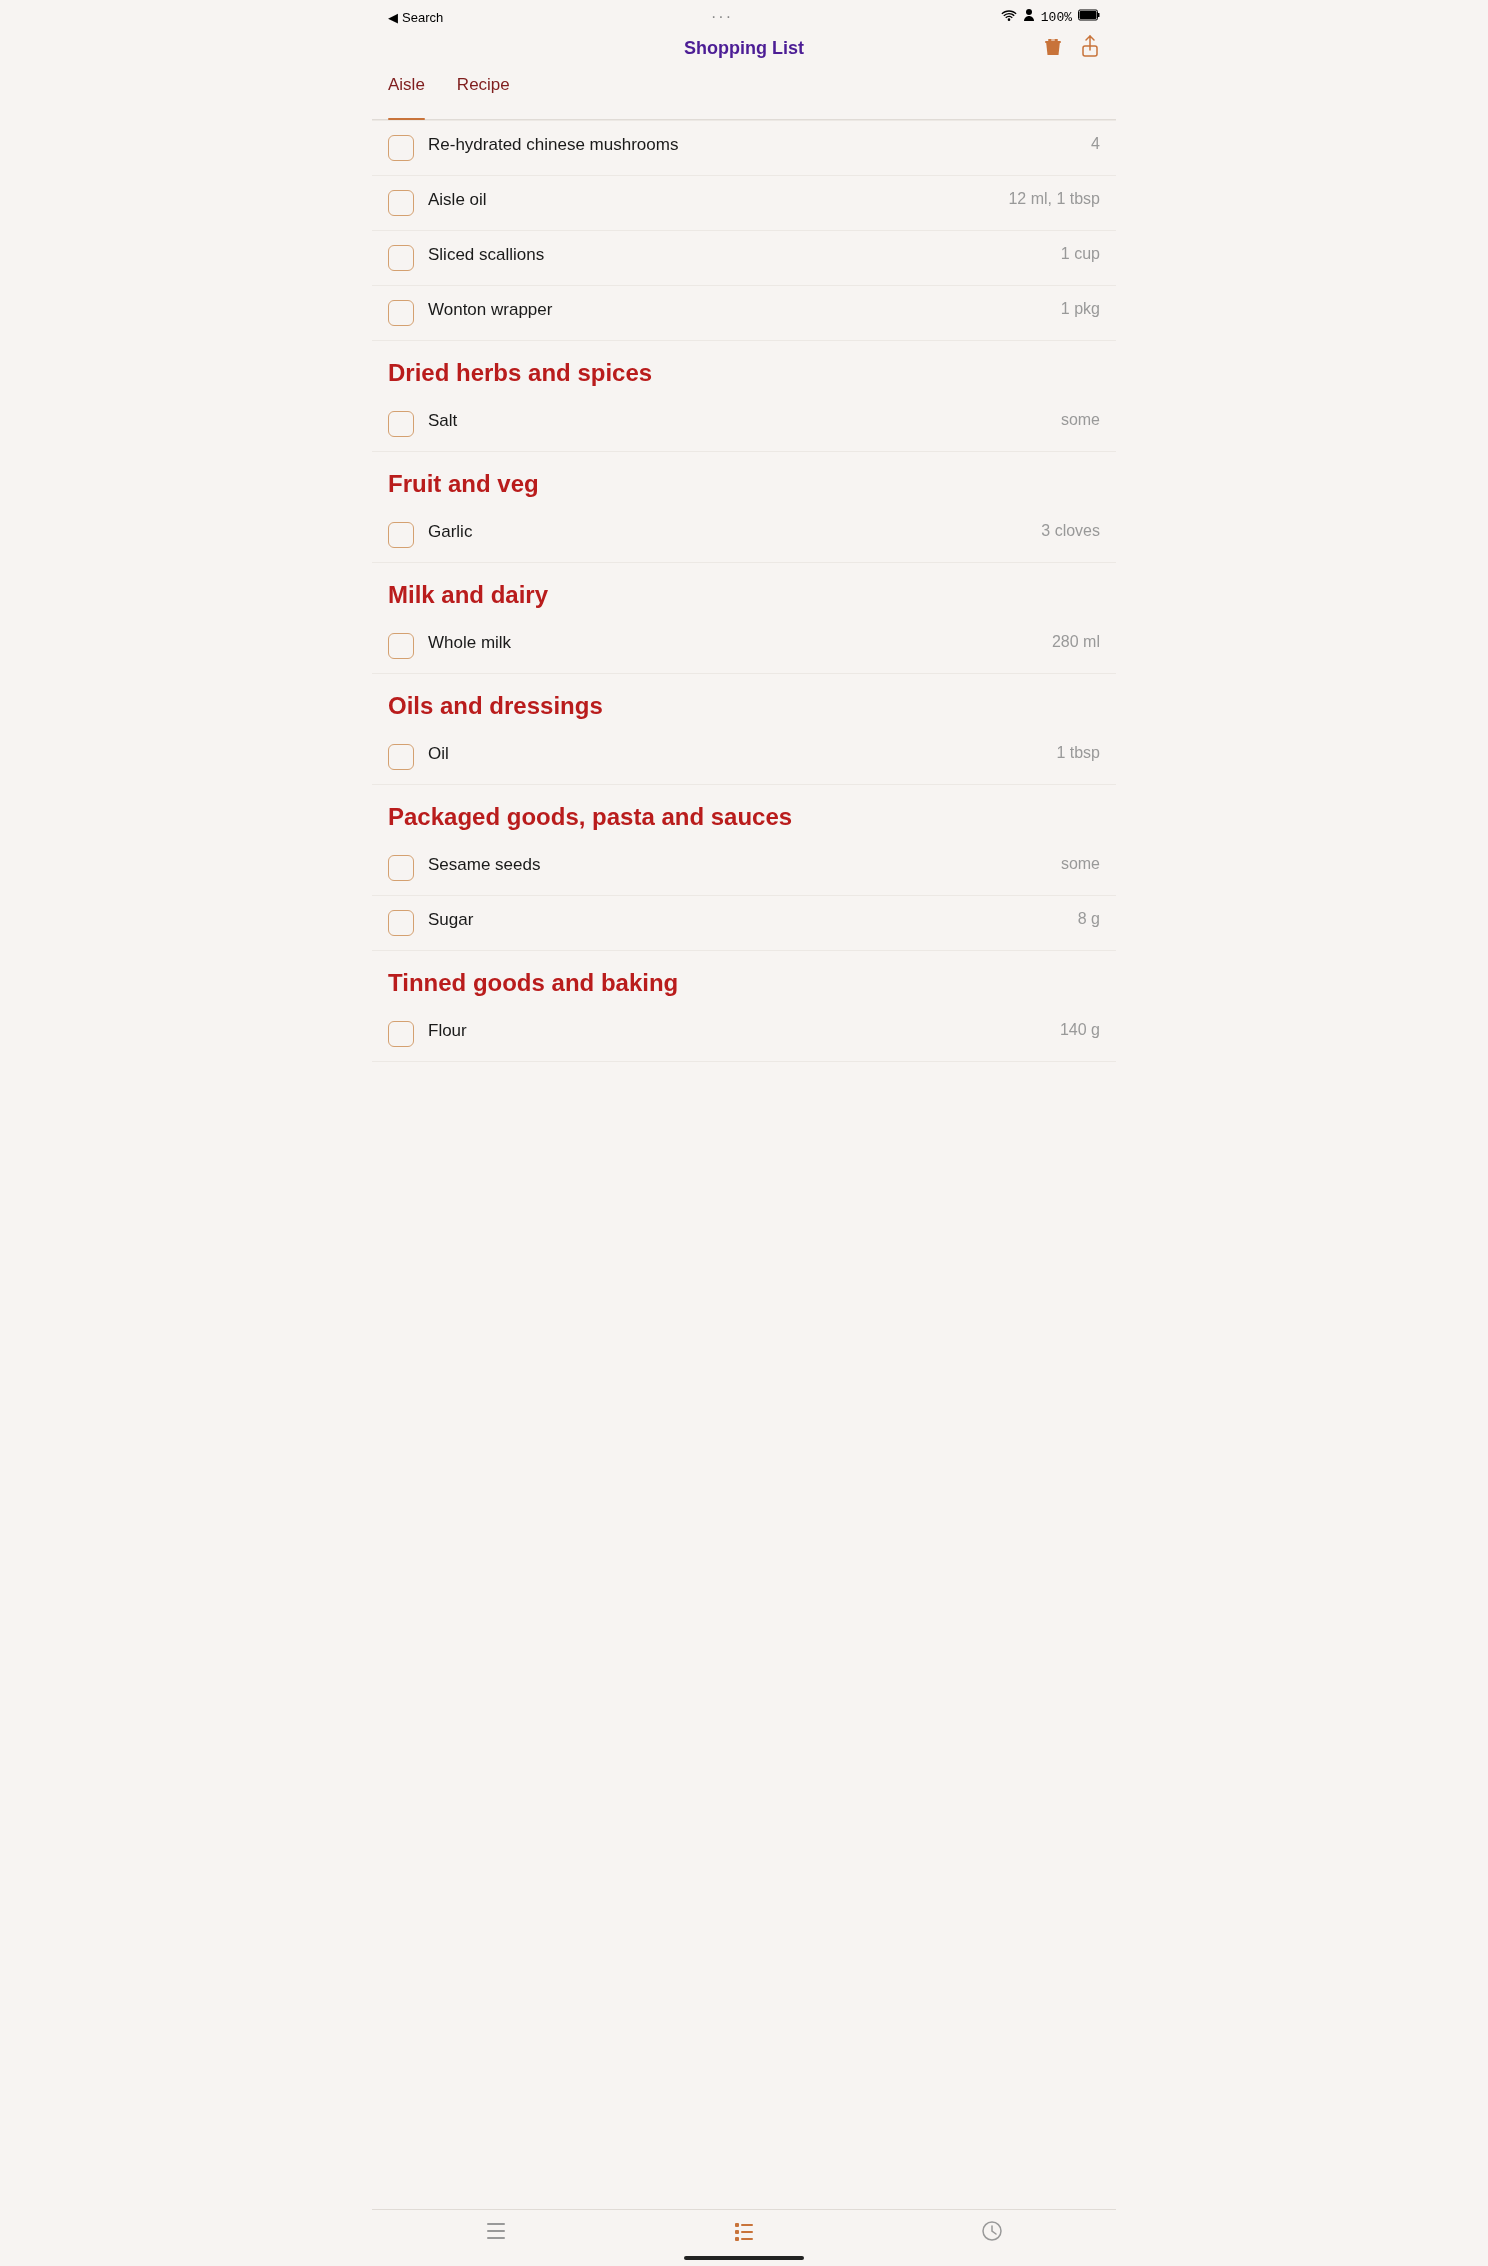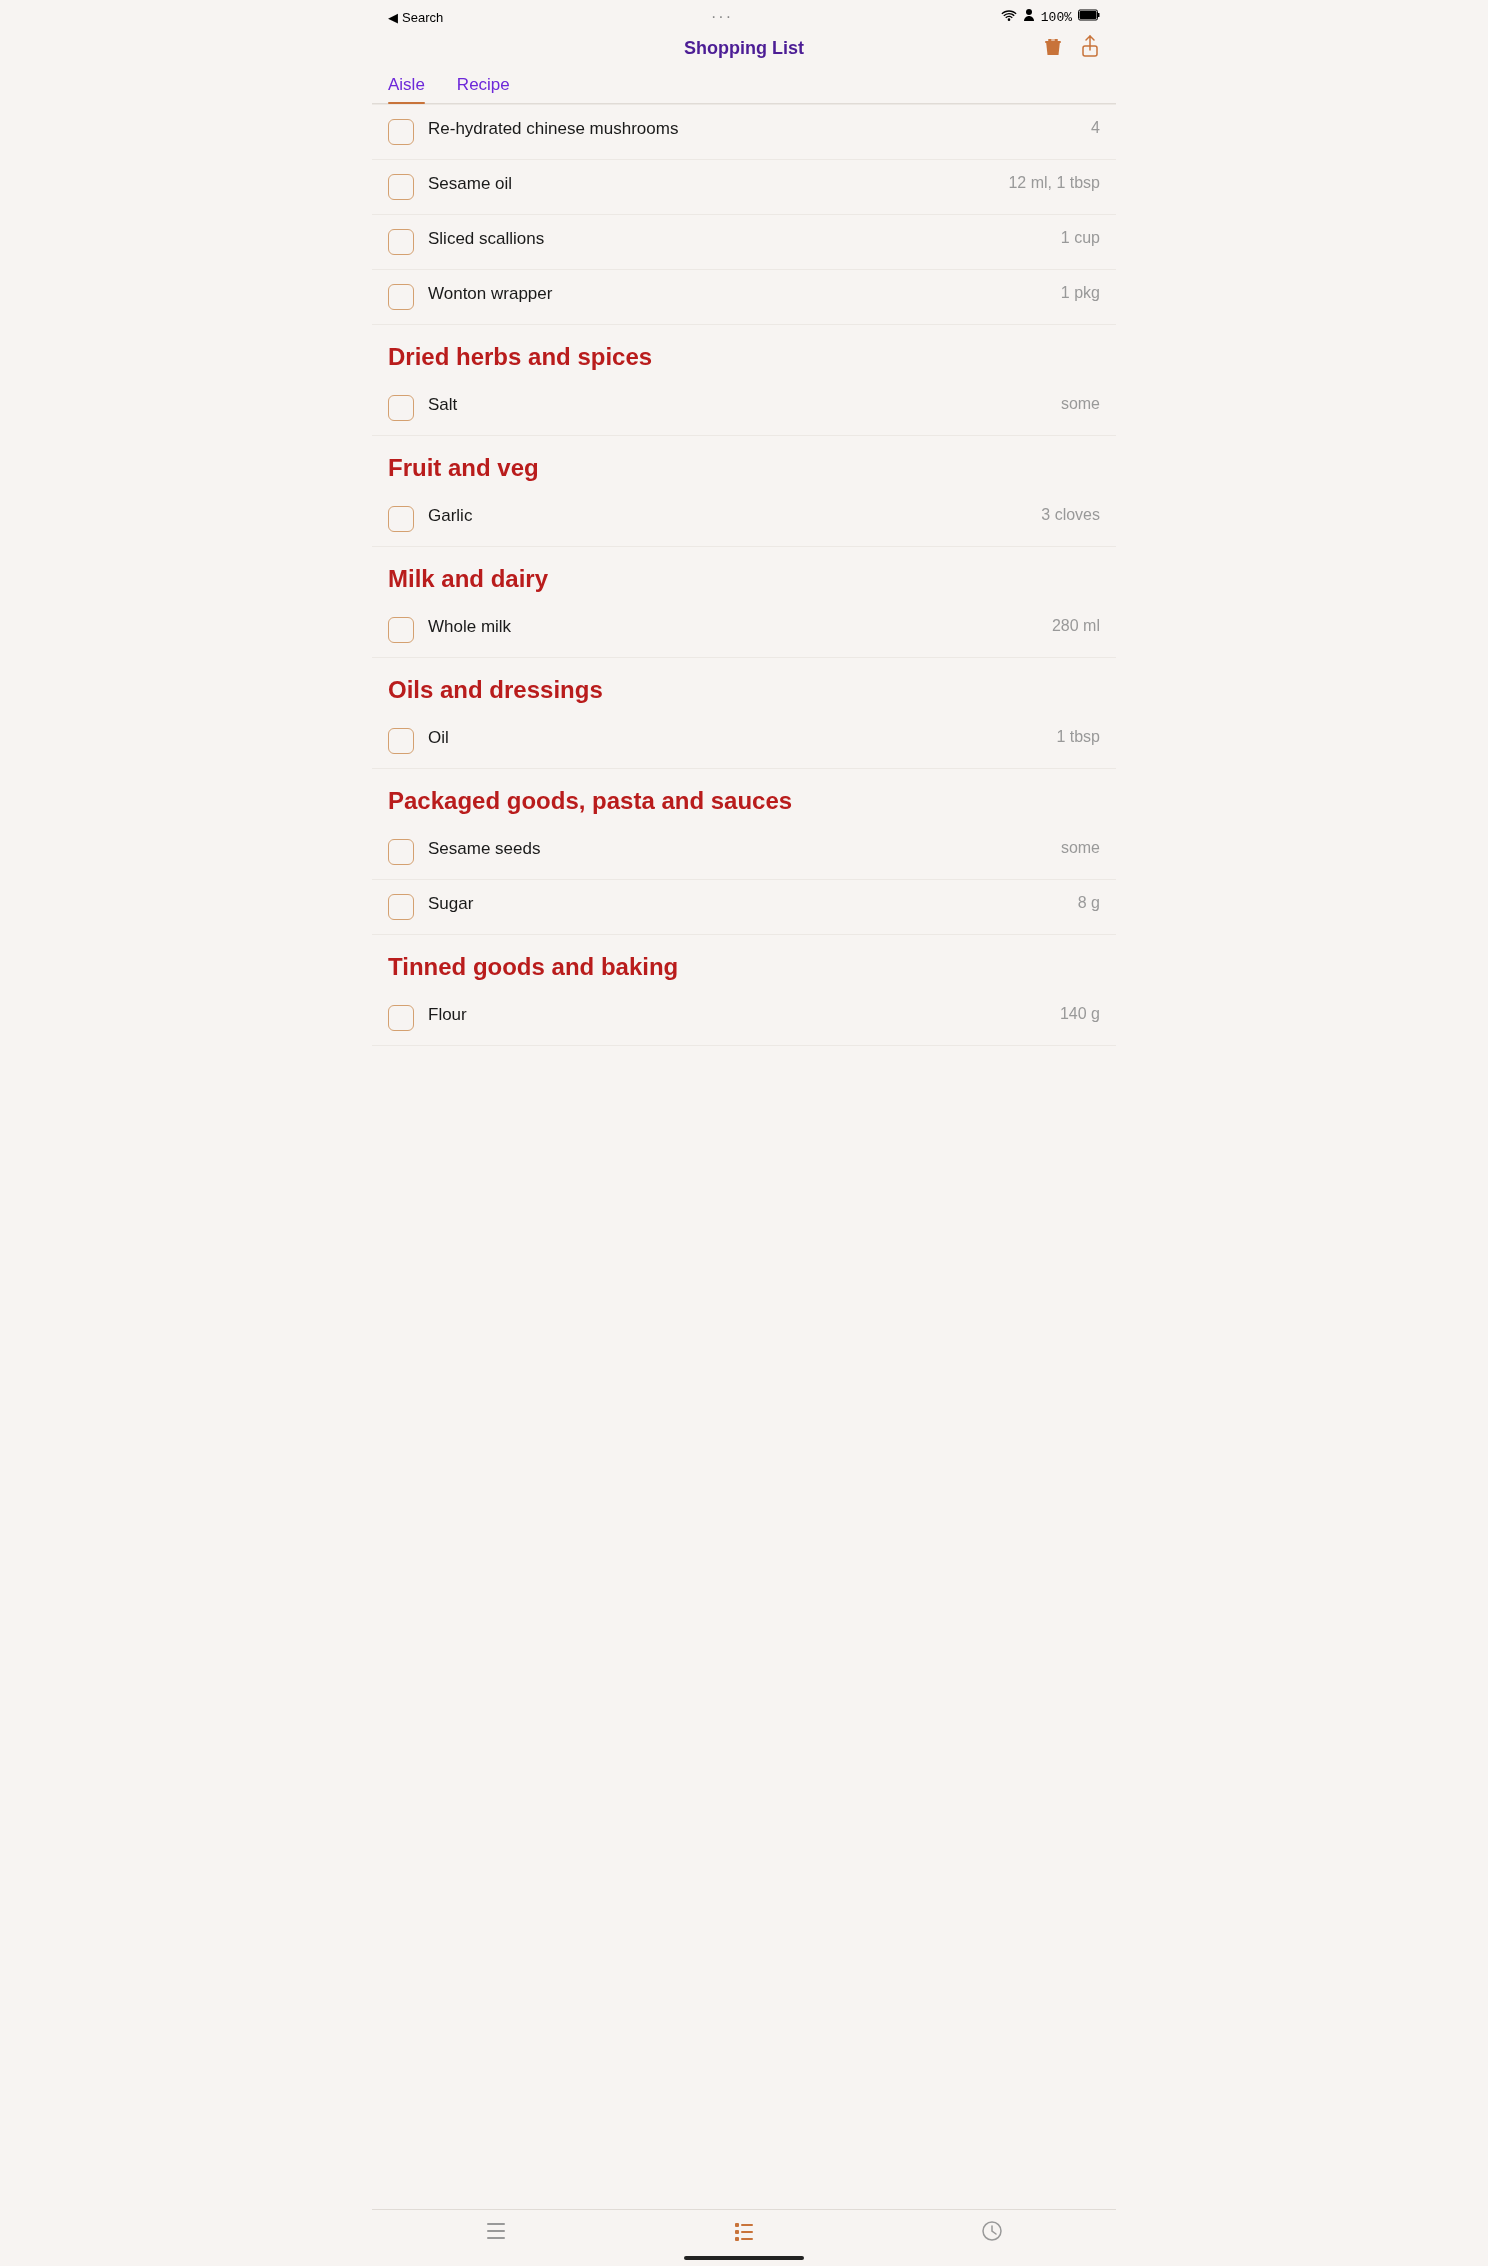--- a/index.html
+++ b/index.html
@@ -56,24 +56,24 @@
     }
 
     
     .tabs {
       display: flex;
       padding: 8px 16px 0;
       border-bottom: 1px solid #e0dbd6;
       gap: 32px;
     }
     .tab {
-      padding-bottom: 8px;
+      padding-bottom: 24px;
       font-size: 17px;
       font-weight: 500;
-      color: #6d28d9;
+      color: #7f1d1d;
       cursor: pointer;
       position: relative;
     }
     .tab.active::after {
       content: '';
       position: absolute;
       bottom: -1px;
       left: 0;
       right: 0;
       height: 2px;
@@ -234,21 +234,21 @@
 </div>
 
 <div class="content" id="main-content">
 <div class="item-row">
       <div class="checkbox"></div>
       <span class="item-name">Re-hydrated chinese mushrooms</span>
       <span class="item-qty">4</span>
     </div>
     <div class="item-row">
       <div class="checkbox"></div>
-      <span class="item-name">Sesame oil</span>
+      <span class="item-name">Aisle oil</span>
       <span class="item-qty">12 ml, 1 tbsp</span>
     </div>
     <div class="item-row">
       <div class="checkbox"></div>
       <span class="item-name">Sliced scallions</span>
       <span class="item-qty">1 cup</span>
     </div>
     <div class="item-row">
       <div class="checkbox"></div>
       <span class="item-name">Wonton wrapper</span>

